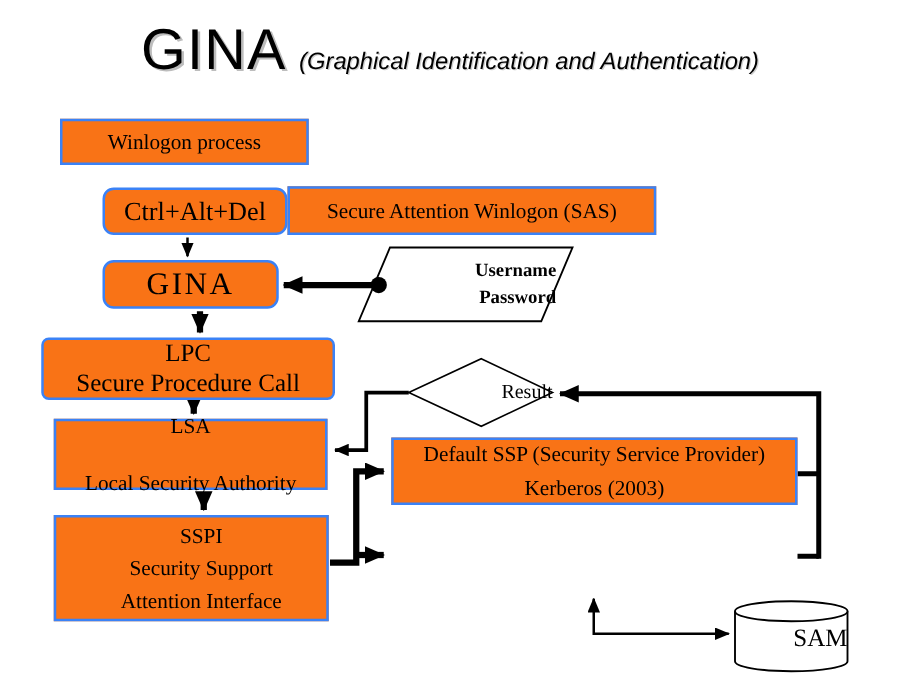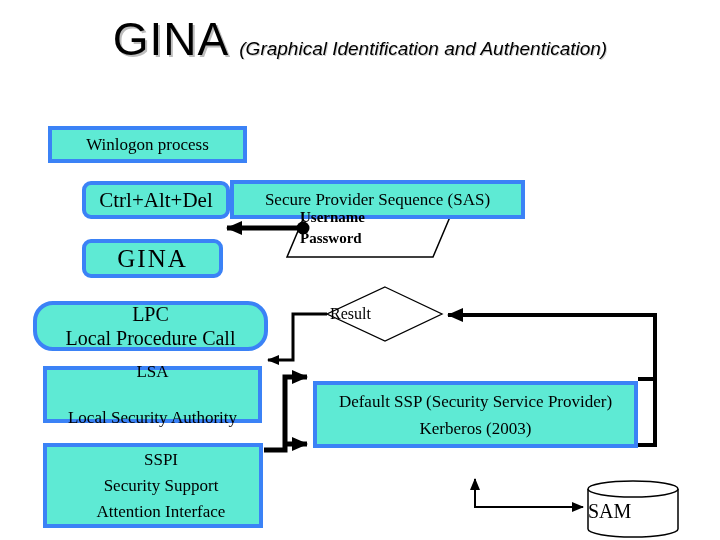--- a/index.html
+++ b/index.html
@@ -9,42 +9,41 @@
   }
   .title-row {
     position:absolute; left:0; top:12px; width:720px;
     display:flex; justify-content:center; align-items:baseline; gap:10px;
     font-family:"Liberation Sans", sans-serif;
   }
   .title-main  { font-size:46px; letter-spacing:1px; text-shadow:2px 2px 0 #bdbdbd; }
   .title-sub   { font-size:19px; text-shadow:1px 1px 0 #cfcfcf;font-style:italic; }
 
   .node {
-    position:absolute; box-sizing:border-box; background:#5eead4;
-    border:4px solid #3b82f6; display:flex; flex-direction:column;
+    position:absolute; box-sizing:border-box; background:#f97316;
+    border:2px solid #3b82f6; display:flex; flex-direction:column;
     align-items:center; justify-content:center; text-align:center;
     line-height:1.25;
-    margin-top:31px;
   }
   .freetext {
     position:absolute; display:flex; flex-direction:column;
-    align-items:flex-start; justify-content:center; text-align:center;
+    align-items:flex-end; justify-content:center; text-align:center;
     background:transparent; border:none;
   }
   .rounded-sm { border-radius:9px; }
-  .rounded-md { border-radius:20px; }
+  .rounded-md { border-radius:6px; }
 
   #winlogon    { left:48px;  top:95px;  width:199px; height:37px; font-size:17px; }
   #ctrlaltdel  { left:82px;  top:150px; width:148px; height:38px; font-size:21px; }
   #sas         { left:230px; top:149px; width:295px; height:39px; font-size:17px; }
   #gina-box    { left:82px;  top:208px; width:141px; height:39px; font-size:25px; letter-spacing:2px; }
   #lpc         { left:33px;  top:270px; width:235px; height:50px; font-size:20px; line-height:24px; }
   #lsa         { left:43px;  top:335px; width:219px; height:57px; font-size:17px; line-height:26px;gap:20px; }
   #sspi        { left:43px;  top:412px; width:220px; height:85px; font-size:17px; line-height:26px;padding-left:16px; }
-  #default-ssp { left:313px; top:350px; width:325px; height:67px; font-size:17px; line-height:27px;align-items:center; }
+  #default-ssp { left:313px; top:350px; width:325px; height:54px; font-size:17px; line-height:27px;align-items:center; }
   #next-ssp    { left:313px; top:416px; width:325px; height:57px; font-size:17px; line-height:27px; }
 
   #credentials { left:300px; top:201px; width:145px; height:53px; font-size:15px; font-weight:bold; line-height:21px; }
   #result-text { left:330px; top:289px; width:112px; height:50px; font-size:16px; }
   #sam-text    { left:588px; top:496px; width:90px;  height:30px; font-size:20px; }
 
   svg.overlay { position:absolute; left:0; top:0; width:720px; height:540px; }
 </style>
 </head>
 <body>
@@ -109,35 +108,35 @@
 
   <div class="node" id="winlogon">
     <span>Winlogon process</span>
   </div>
 
   <div class="node rounded-sm" id="ctrlaltdel">
     <span>Ctrl+Alt+Del</span>
   </div>
 
   <div class="node" id="sas">
-    <span>Secure Provider Sequence (SAS)</span>
+    <span>Secure Attention Winlogon (SAS)</span>
   </div>
 
   <div class="node rounded-sm" id="gina-box">
     <span>GINA</span>
   </div>
 
   <div class="freetext" id="credentials">
     <span>Username</span>
     <span>Password</span>
   </div>
 
   <div class="node rounded-md" id="lpc">
     <span>LPC</span>
-    <span>Local Procedure Call</span>
+    <span>Secure Procedure Call</span>
   </div>
 
   <div class="node" id="lsa">
     <span>LSA</span>
     <span>Local Security Authority</span>
   </div>
 
   <div class="node" id="sspi">
     <span>SSPI</span>
     <span>Security Support</span>

